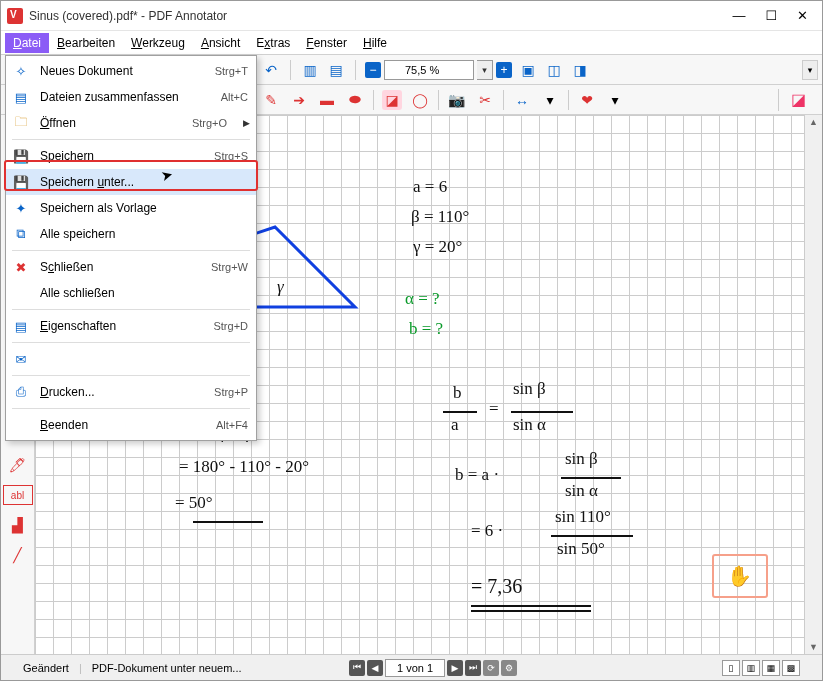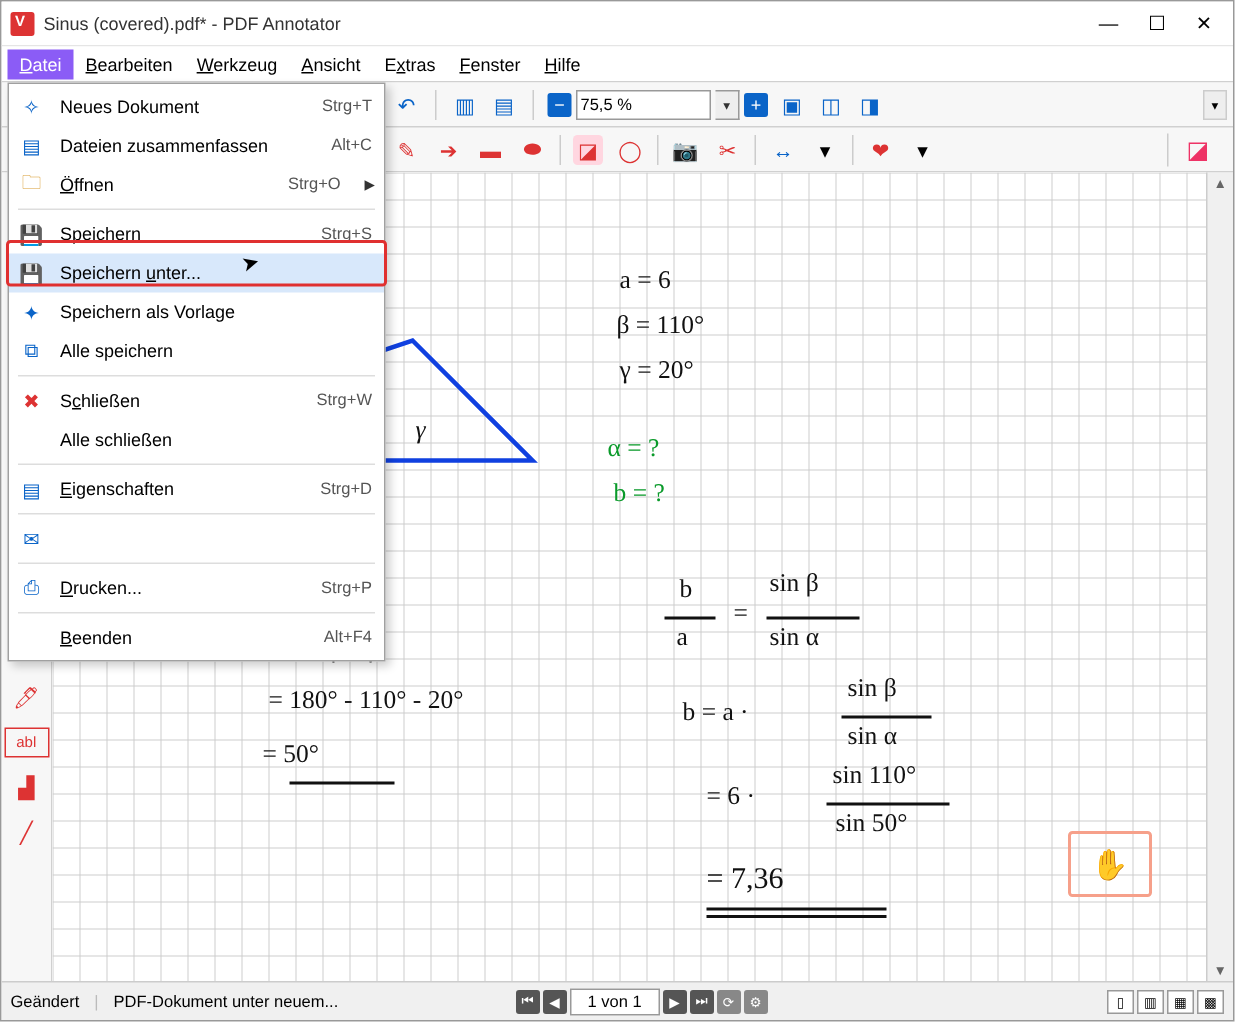--- a/index.html
+++ b/index.html
@@ -12,34 +12,34 @@
 .titlebar .win-controls span { font-size: 13px; cursor: default; font-family: "Segoe UI Symbol", sans-serif; }
 .menubar { height: 24px; background: #fff; display: flex; align-items: center; padding: 0 4px; font-size: 12px; border-bottom: 1px solid #d0d0d0; }
 .menubar .mitem { padding: 3px 8px; cursor: default; }
 .menubar .mitem.active { background: #8b5cf6; color: #fff; }
 .menubar .mitem u { text-decoration: underline; }
 .toolbar { height: 30px; background: #f7f7f7; border-bottom: 1px solid #d0d0d0; display: flex; align-items: center; padding-left: 260px; gap: 6px; position: relative; }
 .toolbar .sep { width: 1px; height: 20px; background: #ccc; margin: 0 3px; }
 .tb-btn { width: 20px; height: 20px; display: inline-flex; align-items: center; justify-content: center; font-size: 14px; color: #0a64c8; cursor: default; }
 .zoom-combo { display: flex; align-items: center; gap: 3px; }
 .zoom-combo .minus, .zoom-combo .plus { width:16px;height:16px;background:#0a64c8;color:#fff;display:flex;align-items:center;justify-content:center;font-size:12px;border-radius:2px; }
-.zoom-combo input { width: 90px; height: 20px; font-size: 11px; padding: 0 2px; border: 1px solid #999; }
+.zoom-combo input { width: 90px; height: 20px; font-size: 11px; padding: 0 20px; border: 1px solid #999; }
 .zoom-combo .dd { width:16px;height:20px;border:1px solid #999;border-left:none;display:flex;align-items:center;justify-content:center;font-size:9px;color:#333;background:#eee; }
 .toolbar .right-chev { margin-left:auto; margin-right:4px; width:16px;height:20px;border:1px solid #ccc;display:flex;align-items:center;justify-content:center;font-size:9px;background:#eee; }
 .tooltabs { height: 30px; background: #f7f7f7; border-bottom: 1px solid #d0d0d0; display:flex; align-items:center; padding-left: 260px; gap:8px; }
 .tooltabs .ico { width:20px;height:20px;display:flex;align-items:center;justify-content:center;font-size:14px; }
 .tooltabs .ico.red { color:#d33; }
 .tooltabs .ico.pink { background:#ffd6e0;border-radius:3px;color:#d33; }
 .tooltabs .vsep { width:1px;height:20px;background:#ccc; }
 .tooltabs .eraser-box { margin-left:auto;margin-right:14px;width:30px;height:22px;display:flex;align-items:center;justify-content:center;border-left:1px solid #ccc;padding-left:10px; }
 .content { position: absolute; top: 114px; left: 34px; right: 18px; bottom: 26px; background: #fff; overflow: hidden; }
 .grid-paper { position:absolute; inset:0; background-image: linear-gradient(#ccc 1px, transparent 1px), linear-gradient(90deg, #ccc 1px, transparent 1px); background-size: 18px 18px; }
 .sidebar { position:absolute; top:114px; left:0; width:34px; bottom:26px; background:#f7f7f7; border-right:1px solid #d0d0d0; display:flex; flex-direction:column; align-items:center; gap:10px; padding-top:280px; }
 .sidebar .sico { width:20px;height:20px;display:flex;align-items:center;justify-content:center;font-size:14px;color:#d33; }
-.statusbar { position:absolute;bottom:0;left:0;right:0;height:26px;background:#f0f0f0;border-top:1px solid #ccc;display:flex;align-items:center;font-size:11px;padding:0 6px;gap:10px; }
+.statusbar { position:absolute;bottom:0;left:0;right:0;height:26px;background:#f0f0f0;border-top:1px solid #ccc;display:flex;align-items:center;font-size:11px;padding:0 22px;gap:10px; }
 .statusbar .pagectl { display:flex;align-items:center;gap:2px;margin-left:auto;margin-right:auto; }
 .statusbar .pagectl .nav { width:16px;height:16px;background:#555;color:#fff;display:flex;align-items:center;justify-content:center;font-size:9px;border-radius:2px; }
 .statusbar .pagectl input { width:60px;height:18px;font-size:11px;text-align:center;border:1px solid #999; }
 .statusbar .viewbtns { display:flex;gap:2px;margin-left:auto; }
 .statusbar .viewbtns .v { width:18px;height:16px;border:1px solid #999;background:#fff;display:flex;align-items:center;justify-content:center;font-size:9px; }
 .rscroll { position:absolute;top:114px;right:0;bottom:26px;width:18px;background:#f0f0f0;border-left:1px solid #ccc; }
 .rscroll::before { content:"▲";position:absolute;top:2px;left:4px;font-size:9px;color:#666; }
 .rscroll::after { content:"▼";position:absolute;bottom:2px;left:4px;font-size:9px;color:#666; }
 
 .file-menu { position:absolute; top:54px; left:4px; width:252px; background:#fff; border:1px solid #a0a0a0; box-shadow:3px 3px 6px rgba(0,0,0,.2); z-index:100; font-size:12px; padding:2px 0; }

